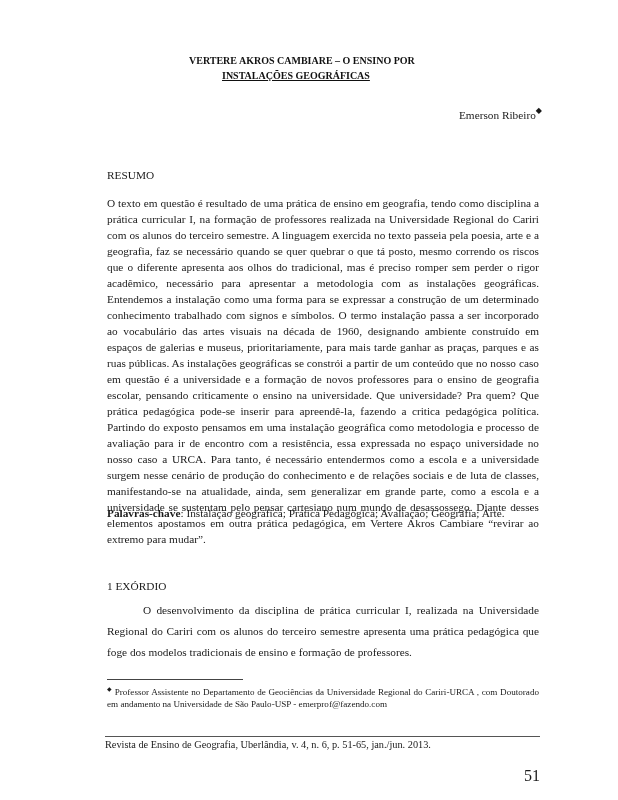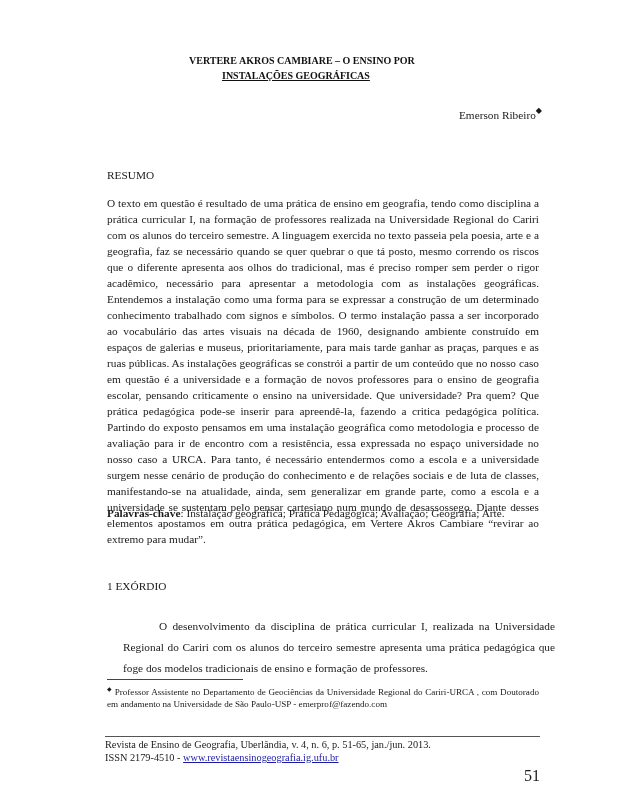--- a/index.html
+++ b/index.html
@@ -66,21 +66,21 @@
     .keywords b { font-weight: bold; }
     .body-text {
       position: absolute;
       left: 107px;
       top: 600px;
       width: 432px;
       font-size: 11.3px;
       line-height: 21px;
       text-align: justify;
       text-indent: 36px;
-      margin: 16px;
+      margin: 0;
     }
     .fn-rule {
       position: absolute;
       left: 107px;
       top: 679px;
       width: 136px;
       height: 0;
       border-top: 1px solid #444;
     }
     .footnote {
@@ -147,18 +147,15 @@
 <div class="fn-rule"></div>
 
 <div class="footnote">
   <sup>◆</sup><span> Professor Assistente no Departamento de Geociências da Universidade Regional do Cariri-URCA ,  com Doutorado em andamento na Universidade de São Paulo-USP  -  emerprof@fazendo.com</span>
 </div>
 
 <div class="footer-rule"></div>
 
 <div class="footer">
   <div>Revista de Ensino de Geografia, Uberlândia, v. 4, n. 6, p. 51-65, jan./jun. 2013.</div>
-  <div>
-    <span>ISSN 2179-4510 - </span><a href="#" style="color: rgb(26, 26, 166);">www.revistaensinogeografia.ig.ufu.br</a>
-  </div>
 </div>
 
 <div class="page-number">51</div>
 
 </body></html>

